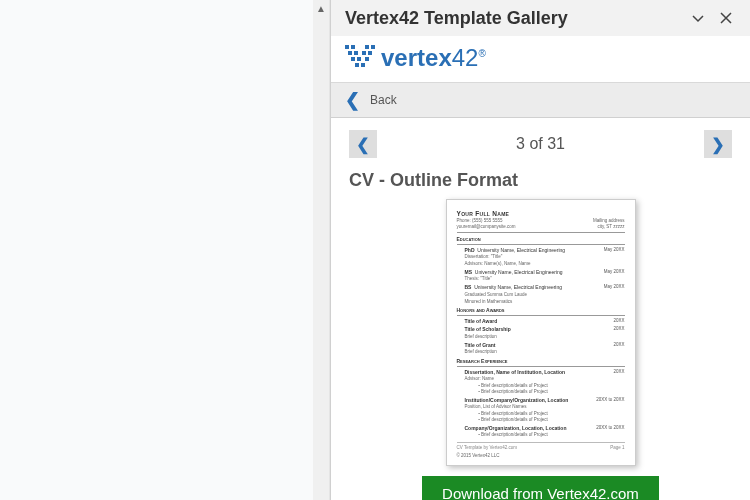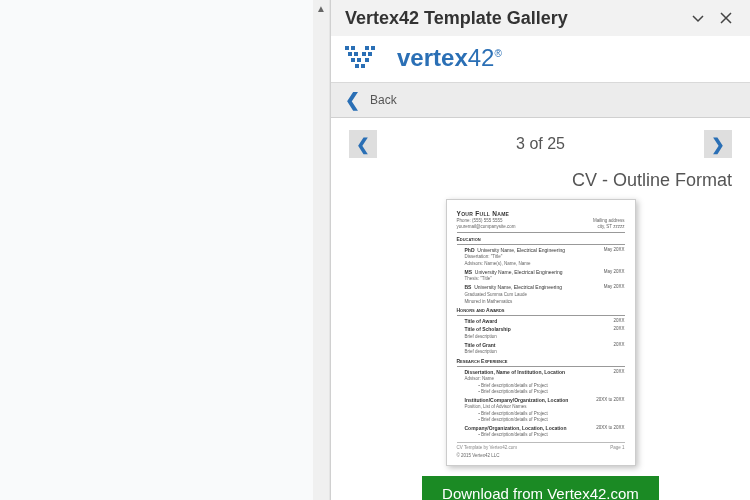--- a/index.html
+++ b/index.html
@@ -52,21 +52,21 @@
     display: flex; align-items: center; justify-content: center;
     color: #444;
     cursor: pointer;
   }
   .logo-row {
     background: #fff;
     padding: 8px 14px 10px;
     border-bottom: 1px solid #d9d9d9;
   }
   .logo {
-    display: flex; align-items: flex-end; gap: 22px;
+    display: flex; align-items: center; gap: 6px;
     color: #2a6fb5;
   }
   .logo-text {
     font-size: 24px; font-weight: 400;
     font-family: "Segoe UI", Arial, sans-serif;
     color: #2a6fb5;
   }
   .logo-text b { font-weight: 700; }
   .logo-mark svg { display: block; }
   .back-row {
@@ -95,23 +95,23 @@
     background: #dedede;
     display: flex; align-items: center; justify-content: center;
     color: #2a6fb5;
     font-size: 16px; font-weight: 700;
     cursor: pointer;
   }
   .pager-label {
     font-size: 16px; color: #555;
   }
   .template-title {
-    text-align: right;
+    text-align: left;
     font-size: 18px;
-    font-weight: 400;
+    font-weight: 700;
     color: #555;
     margin-bottom: 8px;
   }
   .preview-wrap {
     display: flex; justify-content: center;
   }
   .preview {
     width: 190px;
     background: #fff;
     border: 1px solid #ccc;
@@ -225,21 +225,21 @@
     <span class="back-chevron">❮</span>
     <span class="back-label">Back</span>
   </div>
 
   <div class="content">
 
     <div class="pager">
       <div class="pager-btn">
         <span>❮</span>
       </div>
-      <div class="pager-label">3 of 25</div>
+      <div class="pager-label">3 of 31</div>
       <div class="pager-btn">
         <span>❯</span>
       </div>
     </div>
 
     <div class="template-title">CV - Outline Format</div>
 
     <div class="preview-wrap">
       <div class="preview">
         <div class="name">Your Full Name</div>

